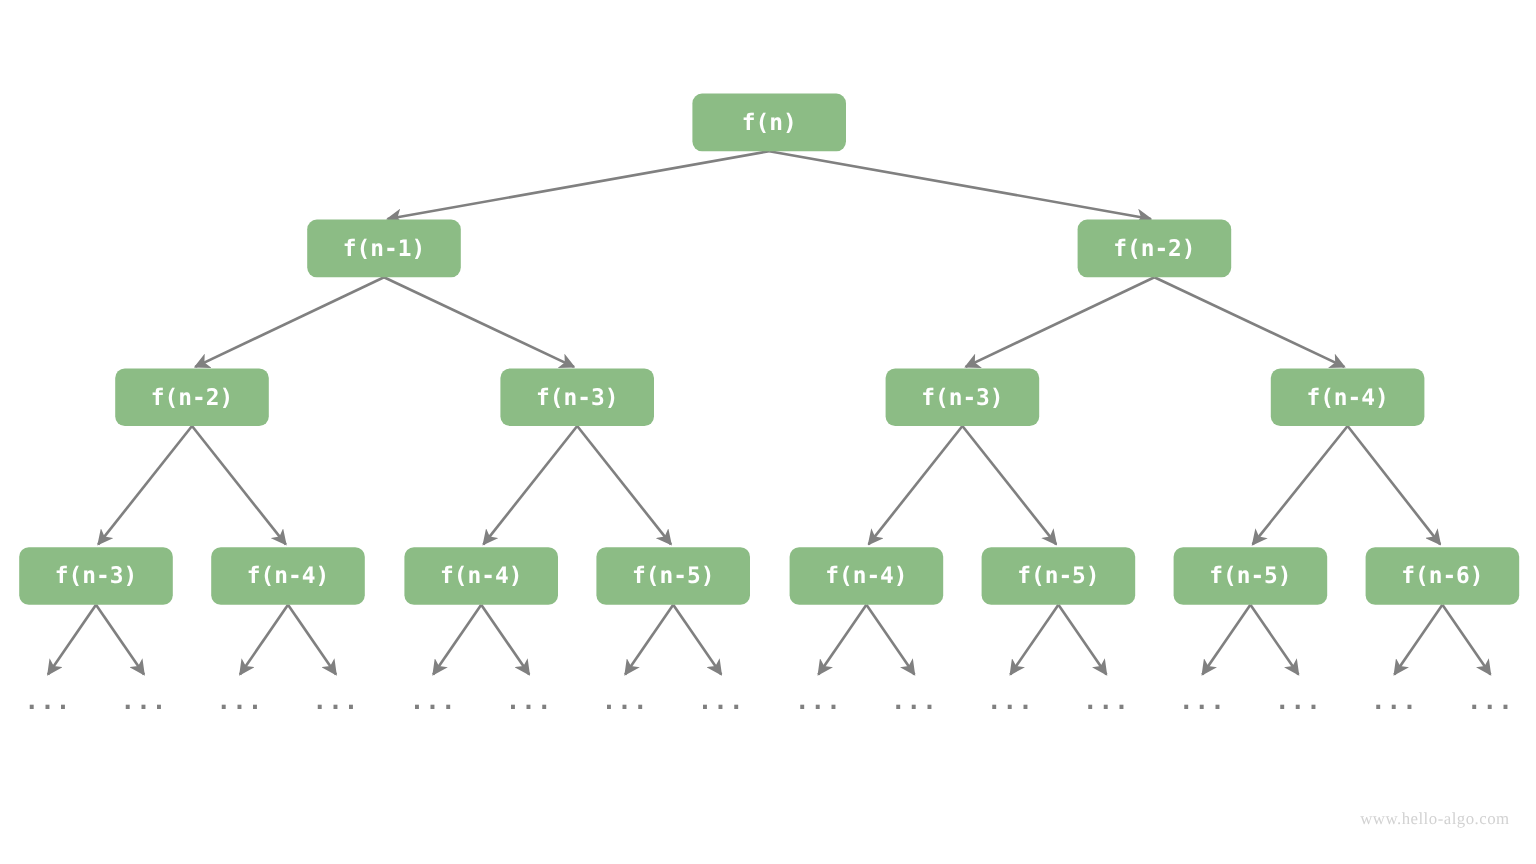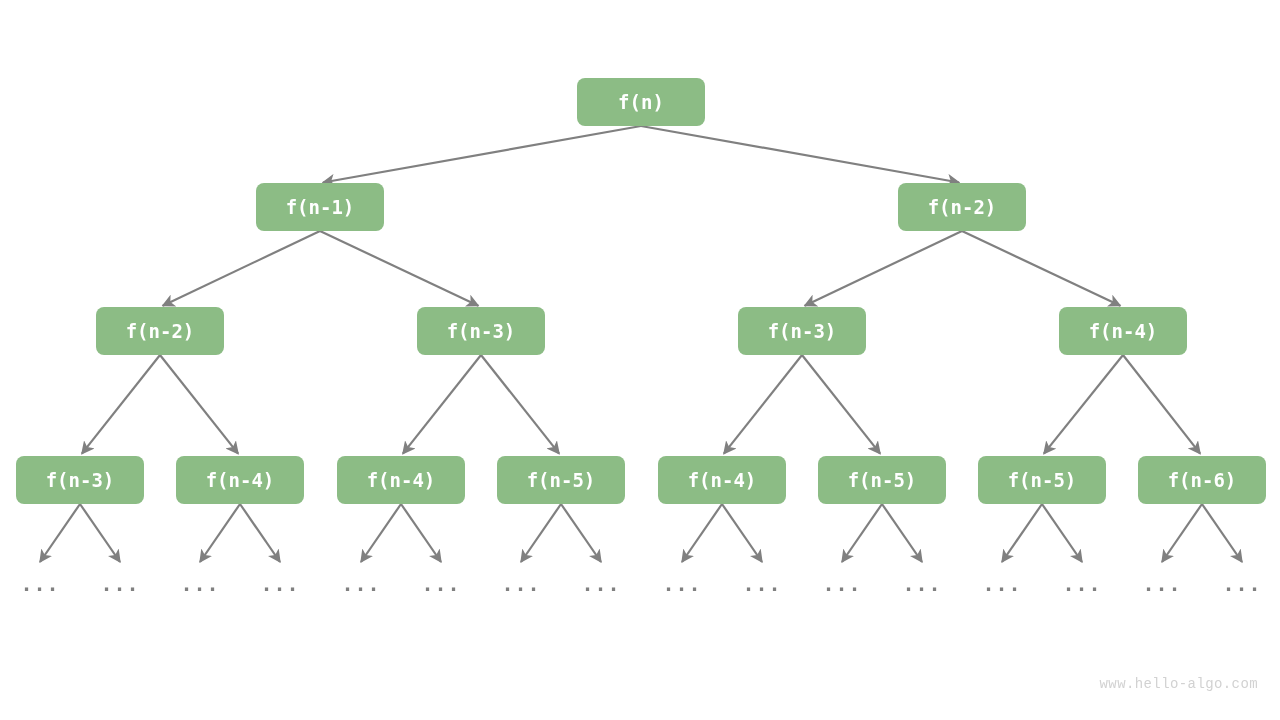--- a/index.html
+++ b/index.html
@@ -47,21 +47,21 @@
     font-weight: bold;
     text-anchor: middle;
     dominant-baseline: middle;
     letter-spacing: 1px;
   }
   .watermark-text {
     position: absolute;
     right: 22px;
     bottom: 28px;
     color: #d2d2d2;
-    font-family: Liberation Mono, monospace;
+    font-family: Liberation Serif, serif;
     font-size: 14px;
     letter-spacing: 0.4px;
     white-space: nowrap;
   }
 </style>
 </head>
 <body>
 
 <div id="diagram-root">
 

